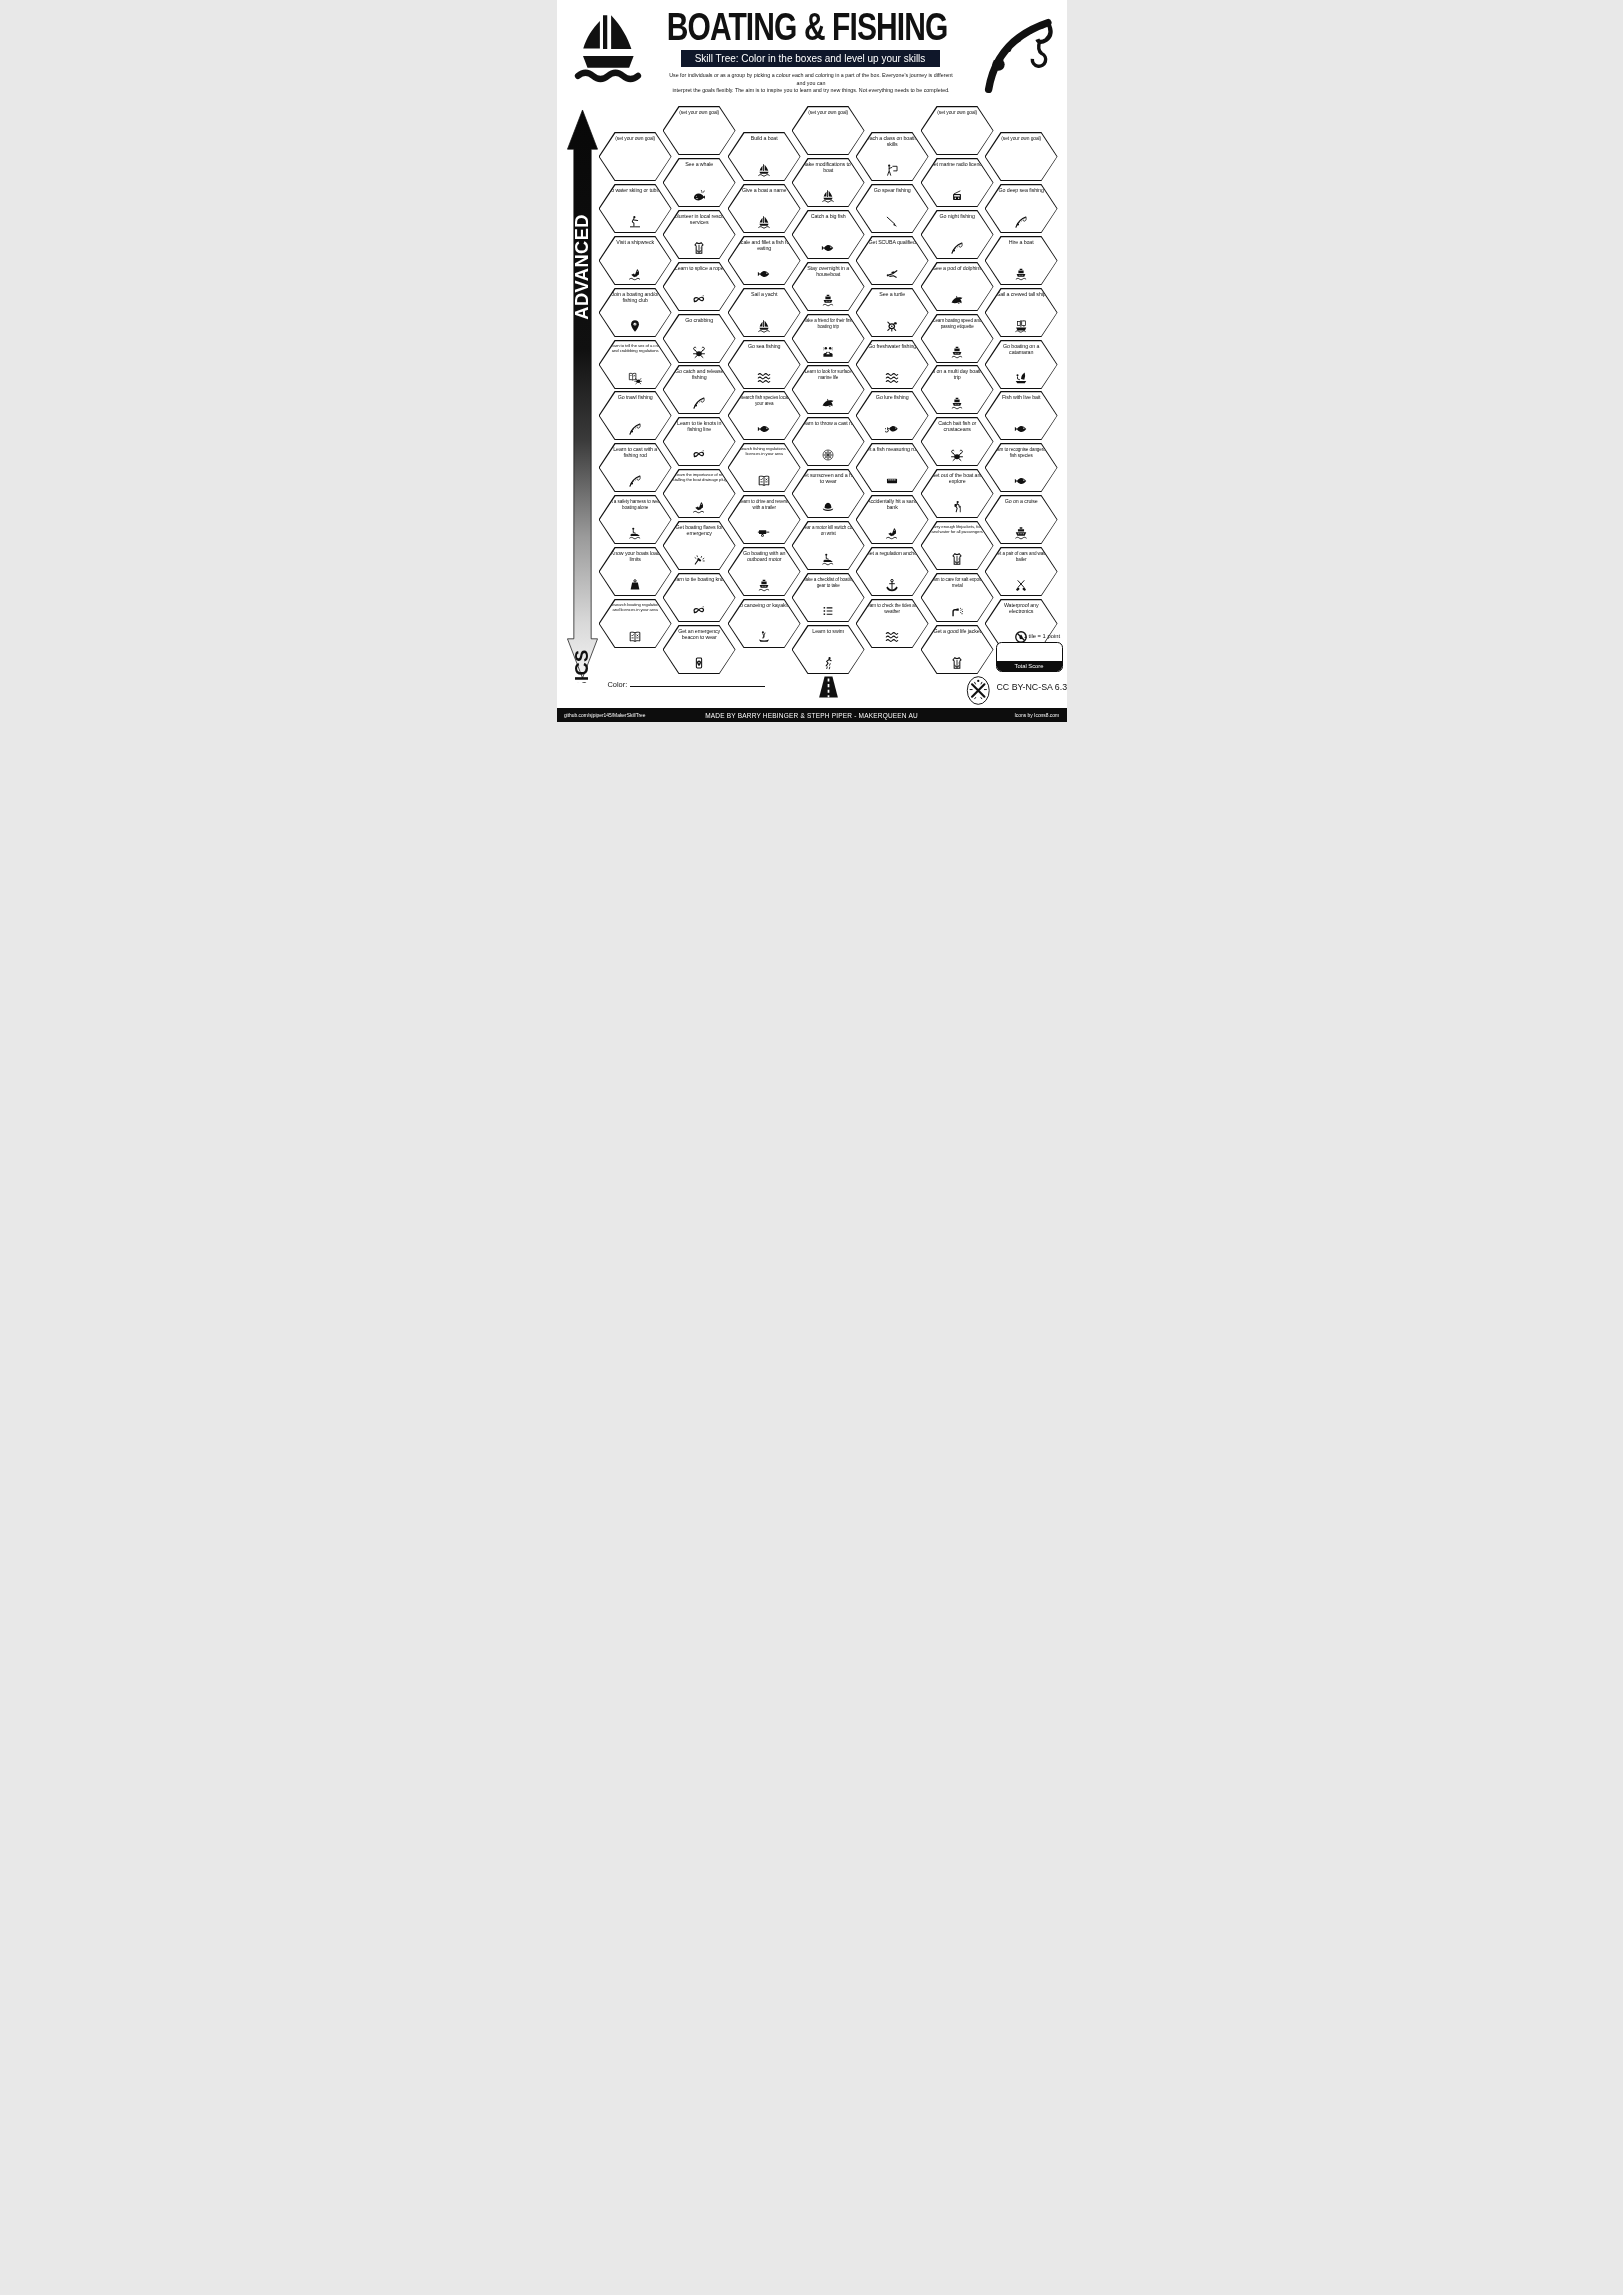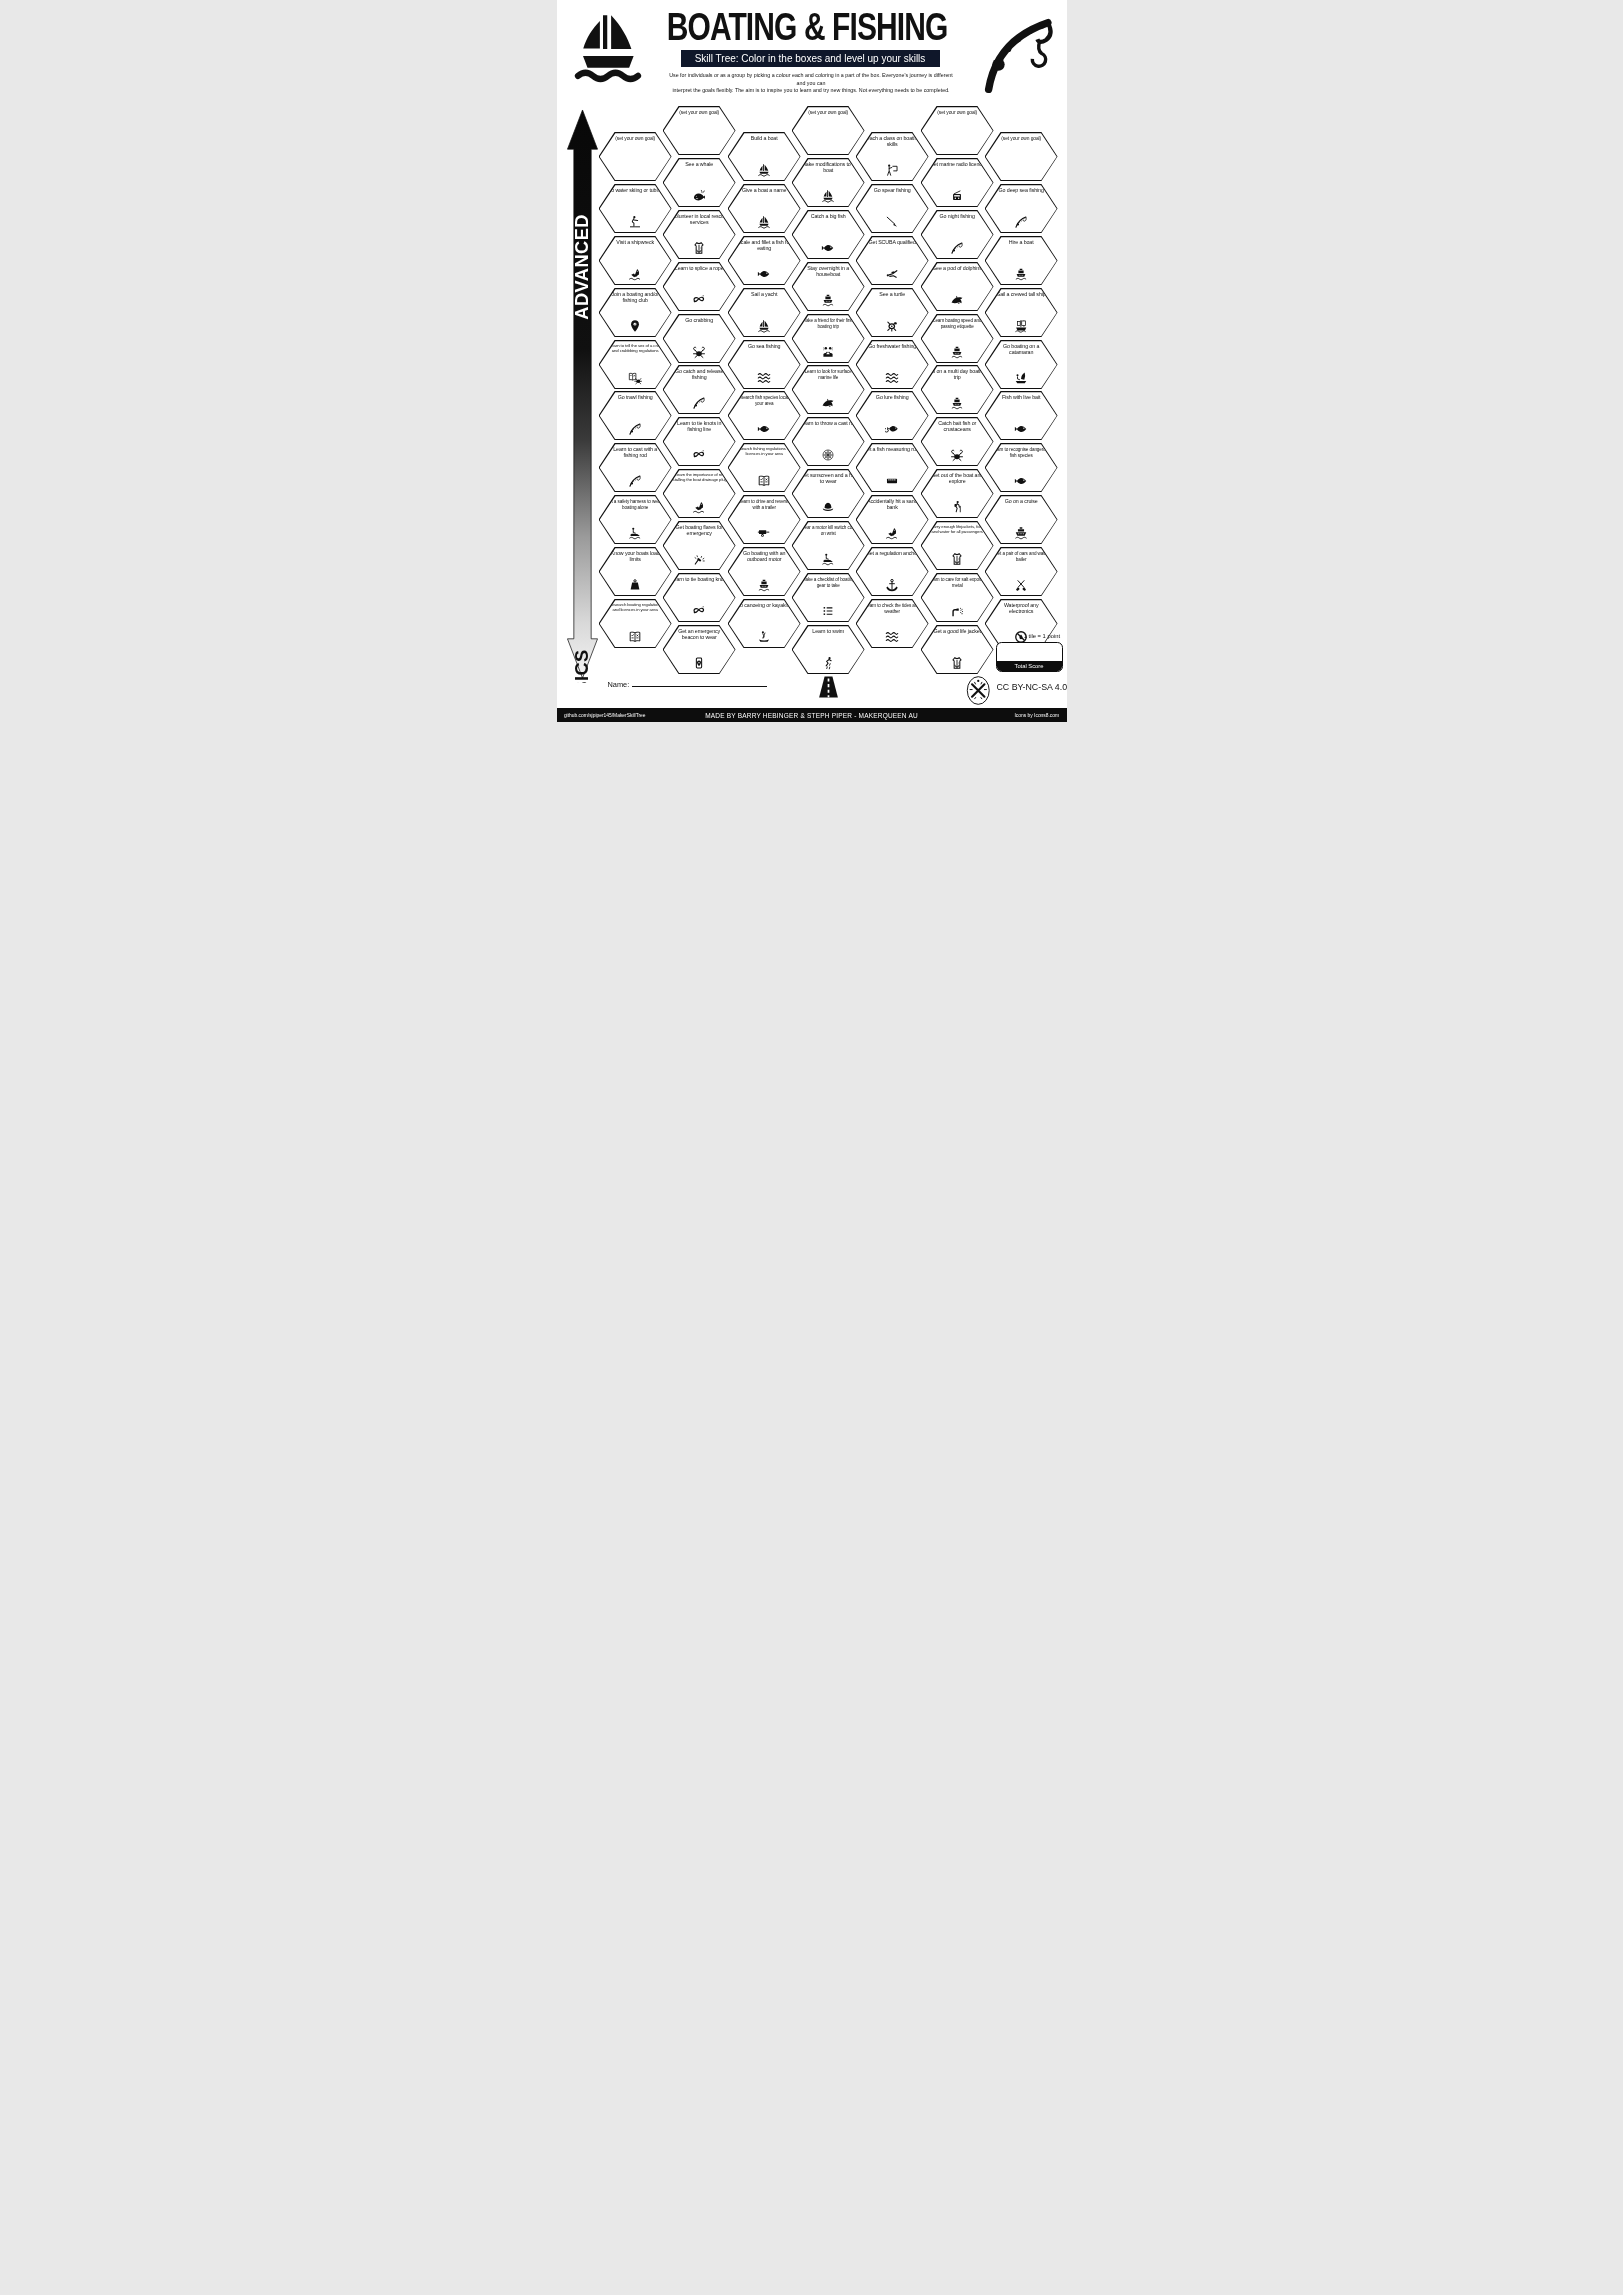--- a/index.html
+++ b/index.html
@@ -1226,42 +1226,42 @@
   <div id="road-icon">
     <svg viewBox="0 0 32 32" width="100%" height="100%">
         <g fill="#111">
       <path d="M11 2.5h10l7 27H4z"></path>
       <path d="M16 5v24" stroke="#fff" stroke-width="2.2" stroke-dasharray="4 3.2" fill="none"></path>
     </g>
       </svg>
   </div>
 
   <div id="name-row">
-    <span>Name:</span><span id="name-line"></span>
+    <span>Color:</span><span id="name-line"></span>
   </div>
 
   <div id="tile-note">1 tile = 1 point</div>
 
   <div id="score-box">
     <div id="score-entry"></div>
     <div id="score-strip">
       <span>Total Score</span>
     </div>
   </div>
 
   <div id="license-row">
     <div id="maker-logo">
       <svg viewBox="0 0 64 64" width="100%" height="100%">
         <ellipse cx="32" cy="32" rx="23" ry="29" fill="#fff" stroke="#111" stroke-width="2"></ellipse>
         <path d="M19 45L45 19M19 19l26 26" stroke="#111" stroke-width="4.5" stroke-linecap="round" fill="none"></path>
         <path d="M24 14l2.5 5M40 14l-2.5 5M14 30h6M44 30h6M24 50l3-4M40 50l-3-4" stroke="#111" stroke-width="2" fill="none"></path>
         <circle cx="32" cy="12" r="2.4" fill="#111"></circle>
       </svg>
     </div>
-    <div id="license-text">CC BY-NC-SA 4.0</div>
+    <div id="license-text">CC BY-NC-SA 6.3</div>
   </div>
 
   <div id="footer-bar">
     <div id="footer-left">github.com/sjpiper145/MakerSkillTree</div>
     <div id="footer-center">MADE BY BARRY HEBINGER &amp; STEPH PIPER  -  MAKERQUEEN AU</div>
     <div id="footer-right">Icons by Icons8.com</div>
   </div>
 
 </div>
 

